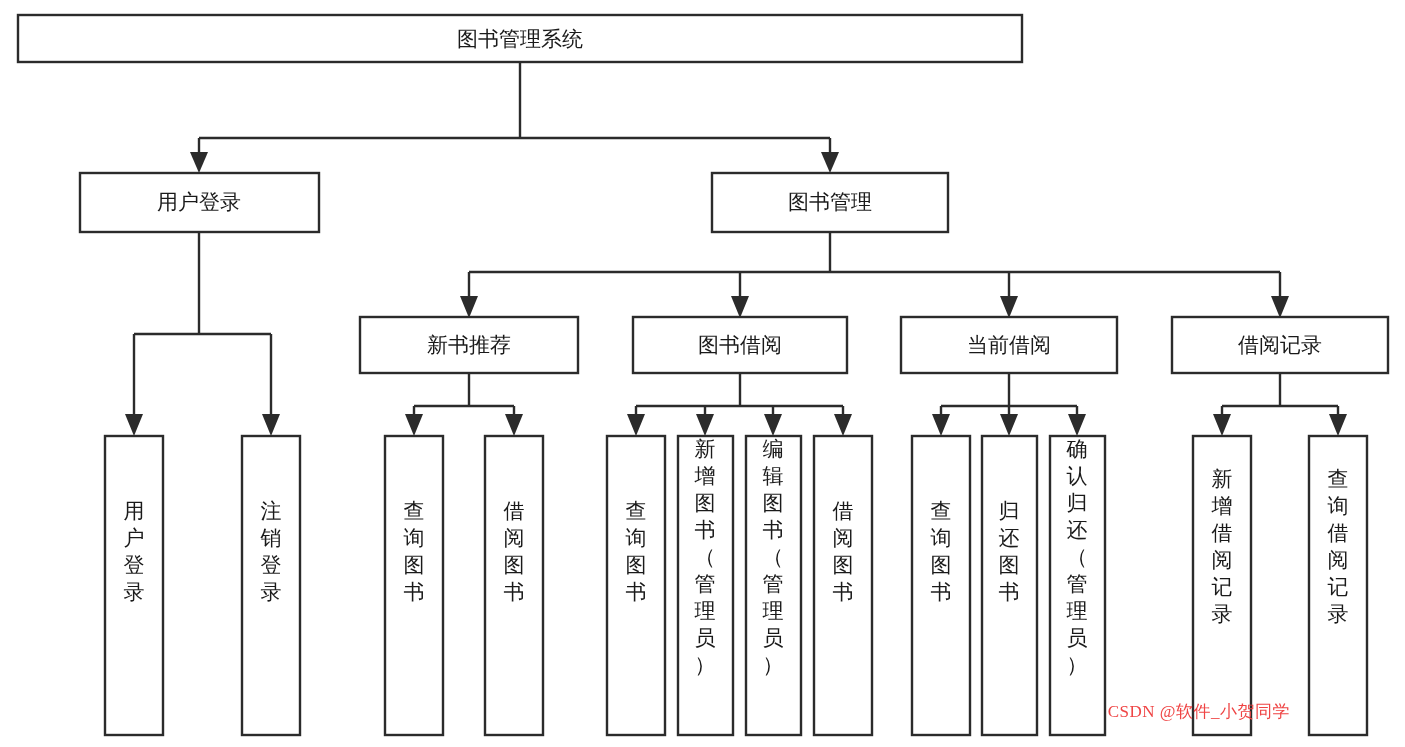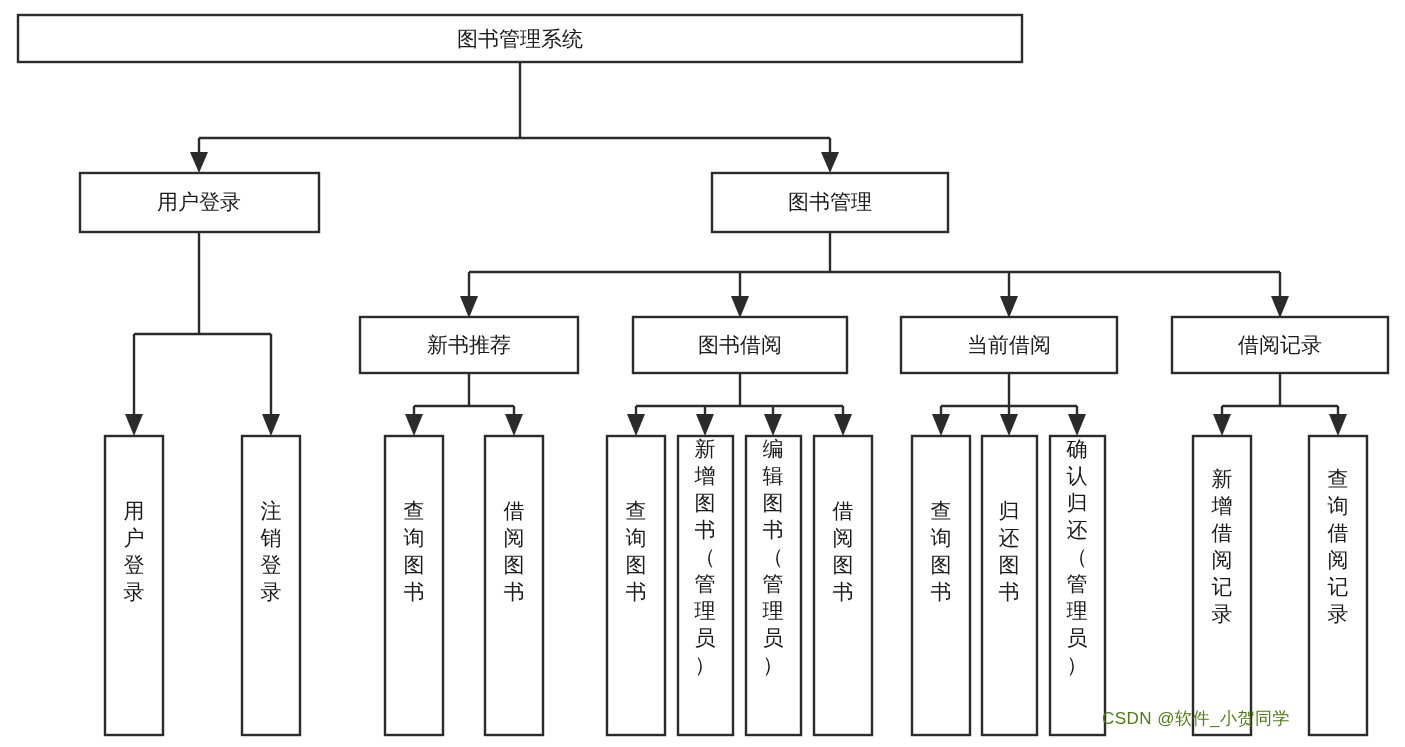--- a/index.html
+++ b/index.html
@@ -51,24 +51,24 @@
   }
   .node-label-v {
     font-family: "Liberation Sans", "DejaVu Sans", sans-serif;
     font-size: 21px;
     fill: #1a1a1a;
     text-anchor: middle;
   }
   .watermark-text {
     position: absolute;
     right: 8px;
-    bottom: 17px;
-    font-family: Liberation Sans, sans-serif;
+    bottom: 24px;
+    font-family: Liberation Serif, serif;
     font-size: 17px;
-    color: #4d7c0f;
+    color: #ef4444;
     white-space: nowrap;
     letter-spacing: 0.5px;
     user-select: none;
   }
 </style>
 </head>
 <body>
 
 <div id="diagram-root">
 

